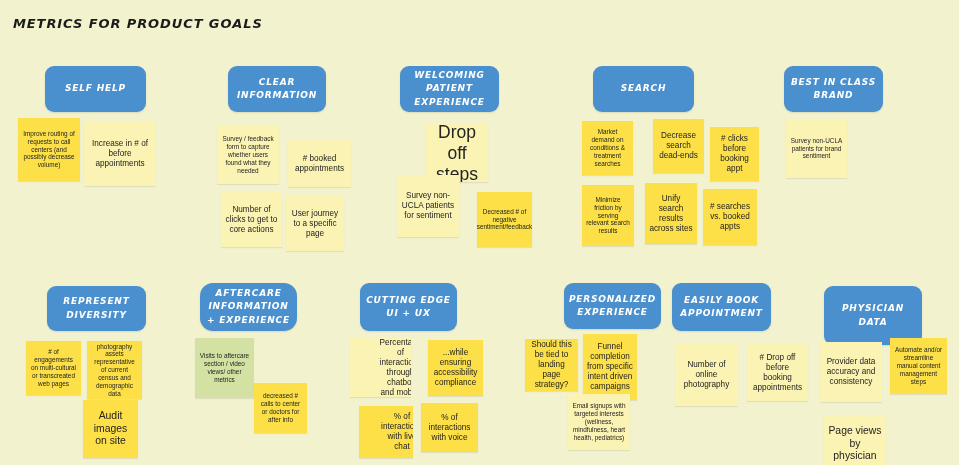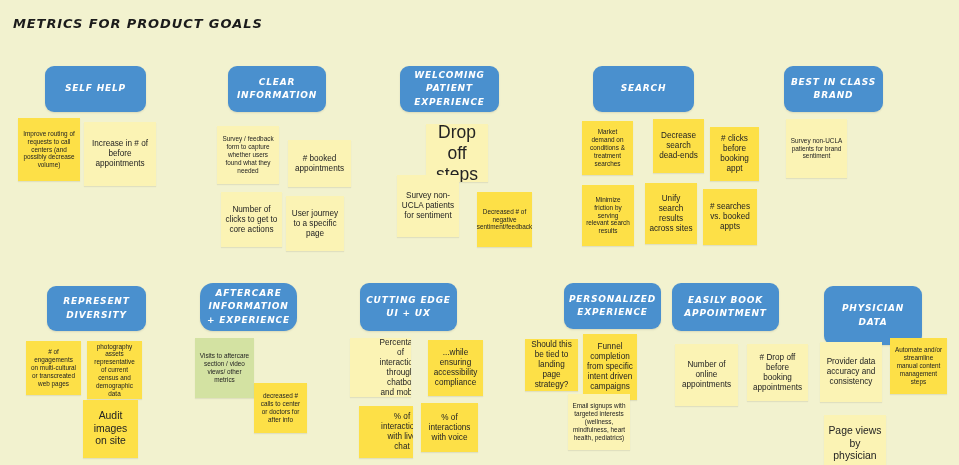--- a/index.html
+++ b/index.html
@@ -121,22 +121,22 @@
   <div class="note yellow t-sm" style="left:350px;top:338px;width:61px;height:59px;padding-left:44px;">Percentage of interactions through chatbot and mobile</div>
   <div class="note blue t-sm" style="left:428px;top:340px;width:55px;height:56px;">...while ensuring accessibility compliance</div>
   <div class="note blue t-sm" style="left:359px;top:406px;width:54px;height:52px;padding-left:36px;">% of interactions with live chat</div>
   <div class="note blue t-sm" style="left:421px;top:403px;width:57px;height:49px;">% of interactions with voice</div>
 
   <div class="group-header" style="left:524px;top:283px;width:97px;height:46px;margin-left:40px;">Personalized Experience</div>
   <div class="note blue t-sm" style="left:525px;top:339px;width:53px;height:52px;">Should this be tied to landing page strategy?</div>
   <div class="note blue t-sm" style="left:583px;top:334px;width:54px;height:66px;">Funnel completion from specific intent driven campaigns</div>
   <div class="note yellow t-xs" style="left:568px;top:394px;width:62px;height:56px;">Email signups with targeted interests (wellness, mindfulness, heart health, pediatrics)</div>
 
-  <div class="group-header" style="left:672px;top:283px;width:107px;height:48px;">Easily Book Appointment</div>
-  <div class="note yellow t-sm" style="left:675px;top:344px;width:63px;height:62px;">Number of online appointments</div>
+  <div class="group-header" style="left:672px;top:283px;width:99px;height:48px;">Easily Book Appointment</div>
+  <div class="note yellow t-sm" style="left:675px;top:344px;width:63px;height:62px;">Number of online photography</div>
   <div class="note yellow t-sm" style="left:741px;top:344px;width:61px;height:57px;margin-left:6px;"># Drop off before booking appointments</div>
 
   <div class="group-header" style="left:824px;top:286px;width:98px;height:59px;">Physician Data</div>
   <div class="note yellow t-sm" style="left:820px;top:342px;width:62px;height:60px;">Provider data accuracy and consistency</div>
   <div class="note blue t-xs" style="left:890px;top:338px;width:57px;height:56px;">Automate and/or streamline manual content management steps</div>
   <div class="note yellow t-md" style="left:824px;top:415px;width:62px;height:58px;">Page views by physician</div>
 
 </div>
 
 </body></html>

